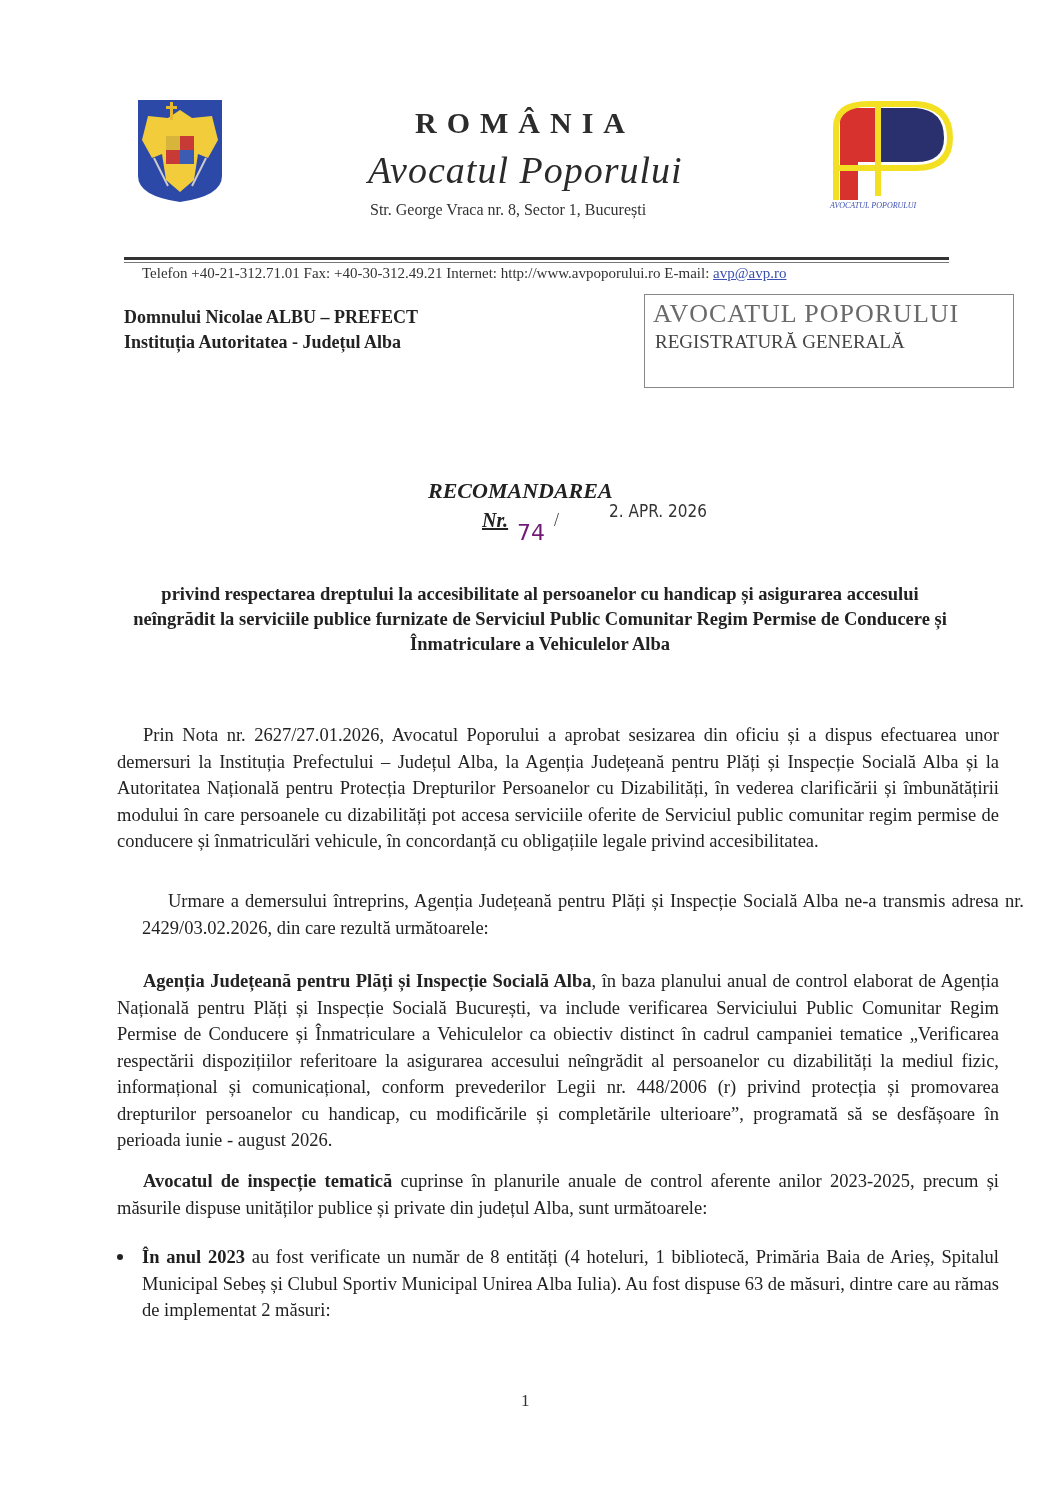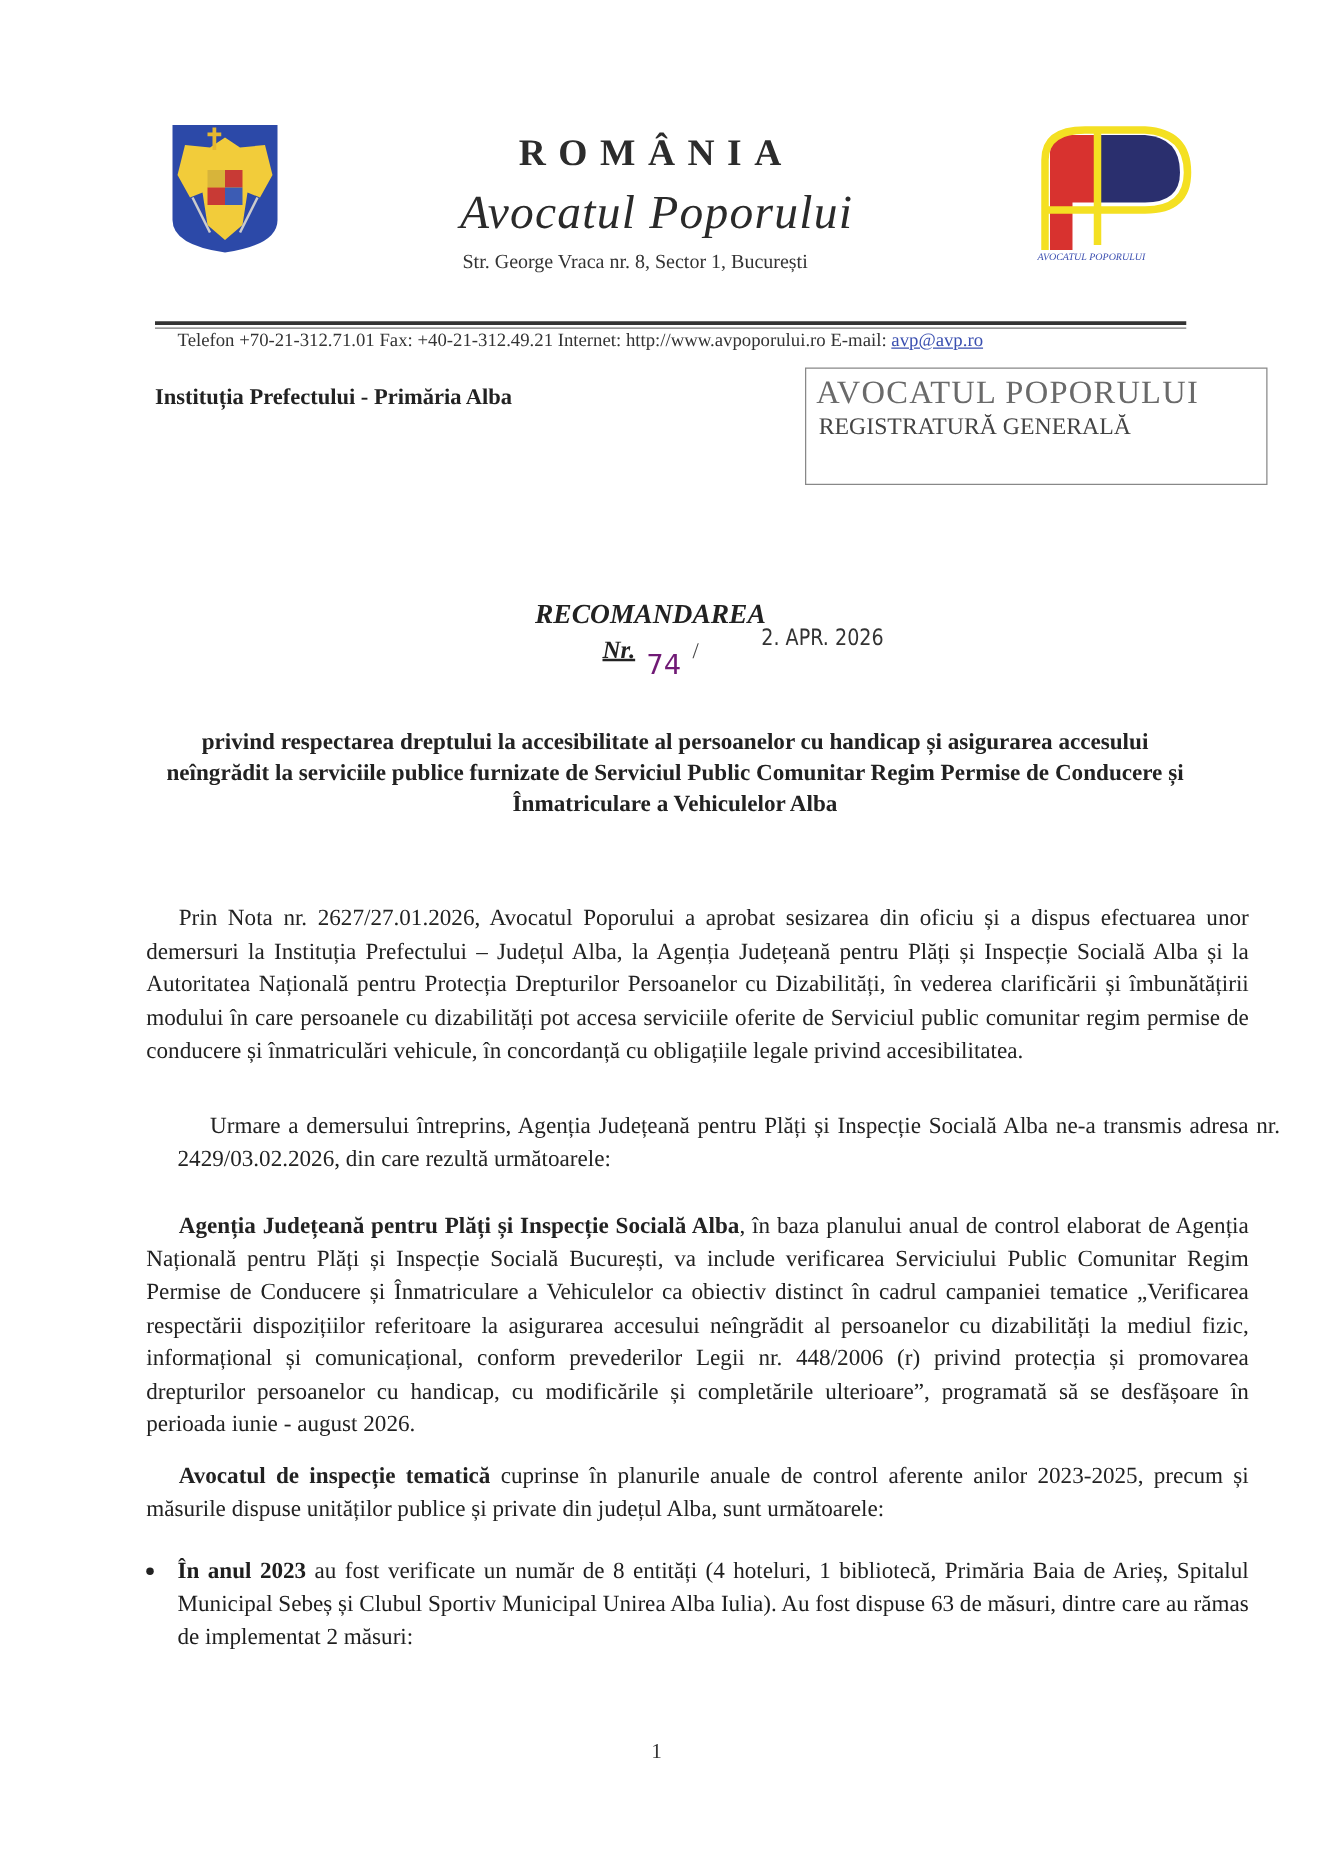--- a/index.html
+++ b/index.html
@@ -81,25 +81,26 @@
     <path d="M18 100 L18 28 Q18 4 50 4 L98 4 Q132 6 132 38 Q132 68 98 68 L18 68" fill="none" stroke="#f4e022" stroke-width="6"></path>
     <path d="M60 6 L60 96" stroke="#f4e022" stroke-width="6"></path>
     <text x="12" y="108" font-size="8" fill="#3c4fb0" font-style="italic" font-family="Liberation Serif, serif">AVOCATUL POPORULUI</text>
   </svg>
 </div>
 
 <div class="abs rule-thick"></div>
 <div class="abs rule-thin"></div>
 
 <div class="abs contact">
-  <span>Telefon +70-21-312.71.01  Fax: +40-21-312.49.21  Internet: http://www.avpoporului.ro E-mail: </span><span class="email">avp@avp.ro</span>
+  <span>Telefon +40-21-312.71.01  Fax: +40-30-312.49.21  Internet: http://www.avpoporului.ro E-mail: </span><span class="email">avp@avp.ro</span>
 </div>
 
 <div class="abs addressee">
-  <div>Instituția Prefectului  - Primăria Alba</div>
+  <div>Domnului Nicolae ALBU – PREFECT</div>
+  <div>Instituția Autoritatea  - Județul Alba</div>
 </div>
 
 <div class="abs stamp">
   <div class="stamp-title">AVOCATUL POPORULUI</div>
   <div class="stamp-sub">REGISTRATURĂ GENERALĂ</div>
 </div>
 
 <div class="abs rec-title">RECOMANDAREA</div>
 <div class="abs rec-nr">Nr.</div>
 <div class="abs rec-nr-hand">74</div>

